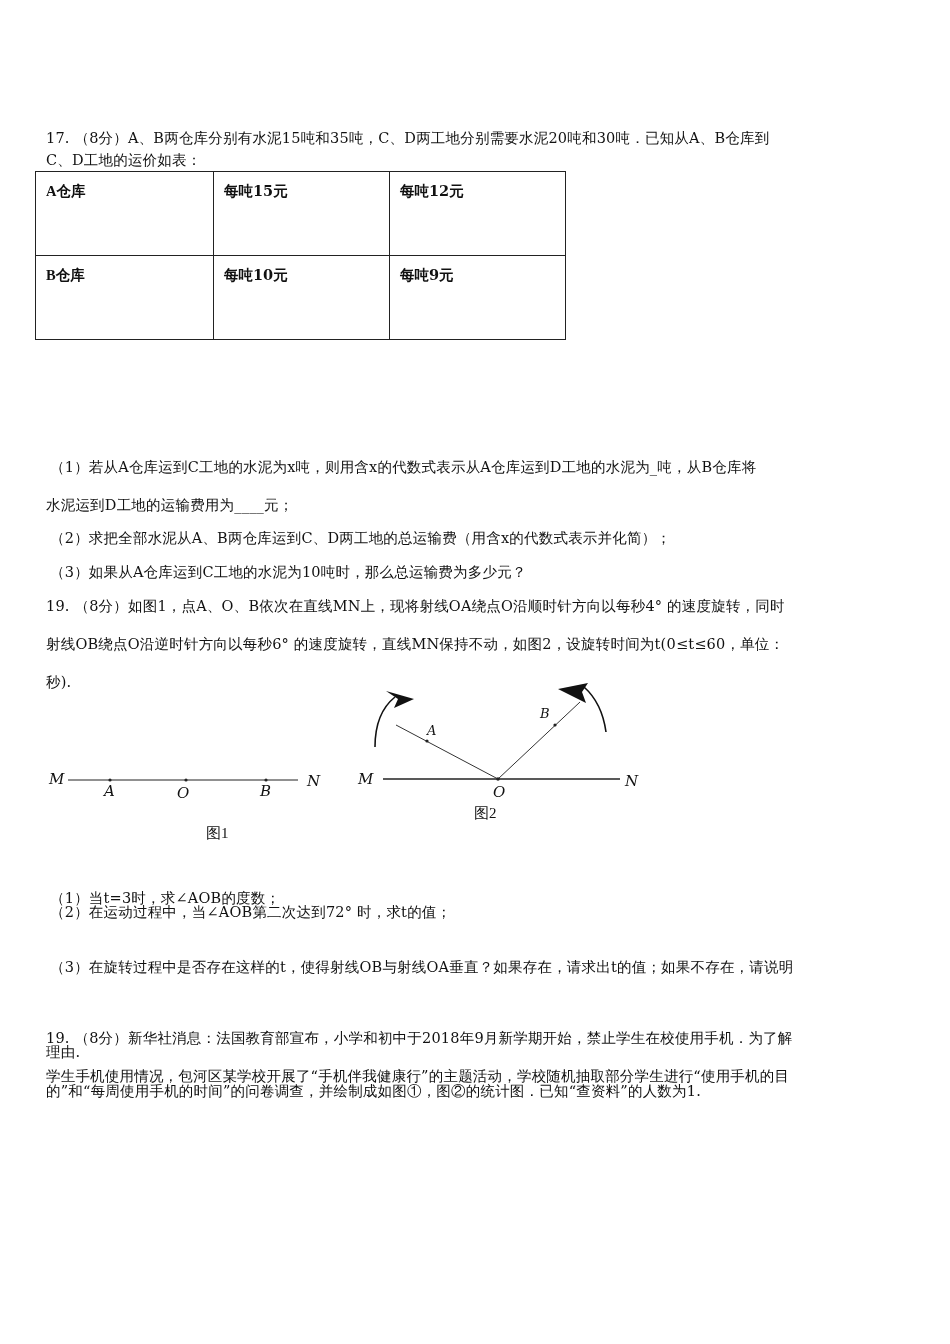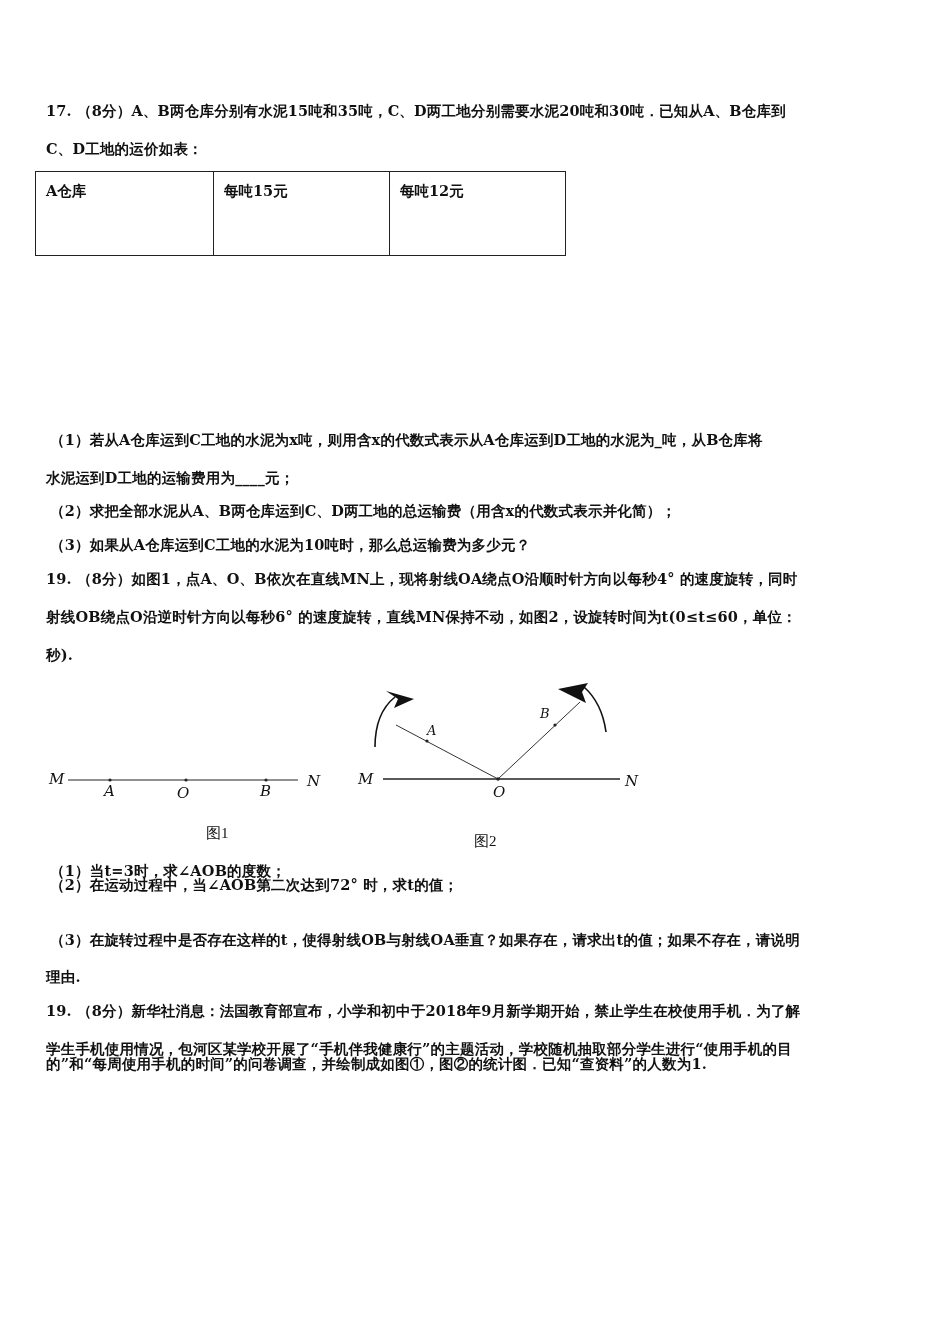--- a/index.html
+++ b/index.html
@@ -1,38 +1,43 @@
 <!DOCTYPE html>
 <html><head>
 <meta charset="utf-8">
 <style>
   html, body { margin:0; padding:0; background:#ffffff; }
   body { width:950px; height:1344px; position:relative; overflow:hidden;
          font-family:"DejaVu Serif", "Liberation Serif", serif; color:#111; }
-  .line { position:absolute; left:46px; font-size:14.5px; font-weight:bold; white-space:nowrap; letter-spacing:0.2px; }
+  .line { position:absolute; left:46px; font-size:14.5px; font-weight:normal; white-space:nowrap; letter-spacing:0.2px;margin-top:27px; }
   .sub { left:50px; }
   table.cost { position:absolute; left:35px; top:171px; border-collapse:collapse; }
   table.cost td { border:1.5px solid #222; width:176px; height:84px; vertical-align:top;
                   padding:10px 8px 0 10px; font-size:14.5px; font-weight:bold; box-sizing:border-box; }
-  table.cost td:first-child { width:178px; }
+  table.cost td:first-child { width:178px;font-family:Liberation Serif, serif; }
   .fig { position:absolute; }
   .caption { position:absolute; font-size:15px; font-family:Liberation Serif, serif; }
 </style>
 </head>
 <body>
 
 <div class="line" style="top:102px">17. （8分）A、B两仓库分别有水泥15吨和35吨，C、D两工地分别需要水泥20吨和30吨．已知从A、B仓库到</div>
-<div class="line" style="top:140px">C、D工地的运价如表：</div>
+<div class="line" style="top:124px">C、D工地的运价如表：</div>
 
 <table class="cost">
   <tbody>
   <tr>
     <td>A仓库</td>
     <td>每吨15元</td>
     <td>每吨12元</td>
+  </tr>
+  <tr>
+    <td>B仓库</td>
+    <td>每吨10元</td>
+    <td>每吨9元</td>
   </tr>
 </tbody>
   </table>
 
 <div class="line sub" style="top:431px">（1）若从A仓库运到C工地的水泥为x吨，则用含x的代数式表示从A仓库运到D工地的水泥为_吨，从B仓库将</div>
 <div class="line" style="top:469px">水泥运到D工地的运输费用为____元；</div>
 <div class="line sub" style="top:502px">（2）求把全部水泥从A、B两仓库运到C、D两工地的总运输费（用含x的代数式表示并化简）；</div>
 <div class="line sub" style="top:536px">（3）如果从A仓库运到C工地的水泥为10吨时，那么总运输费为多少元？</div>
 
 <div class="line" style="top:570px">19. （8分）如图1，点A、O、B依次在直线MN上，现将射线OA绕点O沿顺时针方向以每秒4° 的速度旋转，同时</div>
@@ -62,22 +67,22 @@
   <path d="M 25 72 Q 25 38 45 22" stroke="#111" stroke-width="1.6" fill="none"></path>
   <path d="M 36 16 L 64 24 L 44 33 L 48 24 Z" fill="#111"></path>
   <path d="M 256 57 Q 252 28 234 12" stroke="#111" stroke-width="1.6" fill="none"></path>
   <path d="M 208 14 L 238 8 L 232 17 L 236 28 Z" fill="#111"></path>
 </svg>
 <div class="caption" style="left:358px; top:770px; font-style:italic; font-family:'DejaVu Serif',serif;">M</div>
 <div class="caption" style="left:427px; top:723px; font-style:italic; font-family:'DejaVu Serif',serif; font-size:13px;">A</div>
 <div class="caption" style="left:493px; top:783px; font-style:italic; font-family:'DejaVu Serif',serif;">O</div>
 <div class="caption" style="left:540px; top:706px; font-style:italic; font-family:'DejaVu Serif',serif; font-size:13px;">B</div>
 <div class="caption" style="left:625px; top:772px; font-style:italic; font-family:'DejaVu Serif',serif;">N</div>
-<div class="caption" style="left:474px; top:832px;text-align:right;">图2</div>
+<div class="caption" style="left:474px; top:804px;text-align:right;">图2</div>
 
 <div class="line sub" style="top:862px">（1）当t=3时，求∠AOB的度数；</div>
 <div class="line sub" style="top:876px">（2）在运动过程中，当∠AOB第二次达到72° 时，求t的值；</div>
 <div class="line sub" style="top:931px">（3）在旋转过程中是否存在这样的t，使得射线OB与射线OA垂直？如果存在，请求出t的值；如果不存在，请说明</div>
-<div class="line" style="top:968px">理由.</div>
+<div class="line" style="top:1016px">理由.</div>
 
 <div class="line" style="top:1002px">19. （8分）新华社消息：法国教育部宣布，小学和初中于2018年9月新学期开始，禁止学生在校使用手机．为了解</div>
 <div class="line" style="top:1040px">学生手机使用情况，包河区某学校开展了“手机伴我健康行”的主题活动，学校随机抽取部分学生进行“使用手机的目</div>
 <div class="line" style="top:1055px">的”和“每周使用手机的时间”的问卷调查，并绘制成如图①，图②的统计图．已知“查资料”的人数为1.</div>
 
 </body></html>

